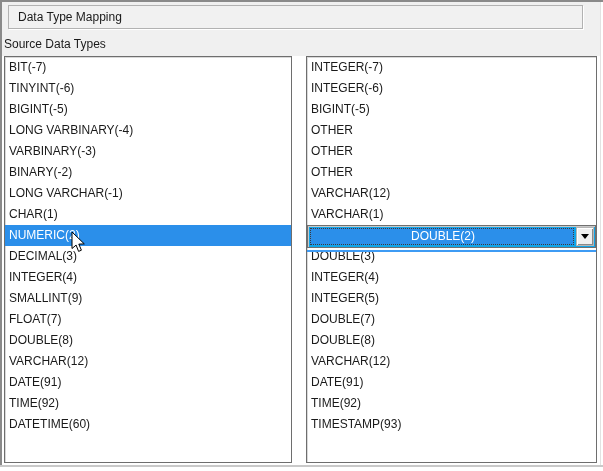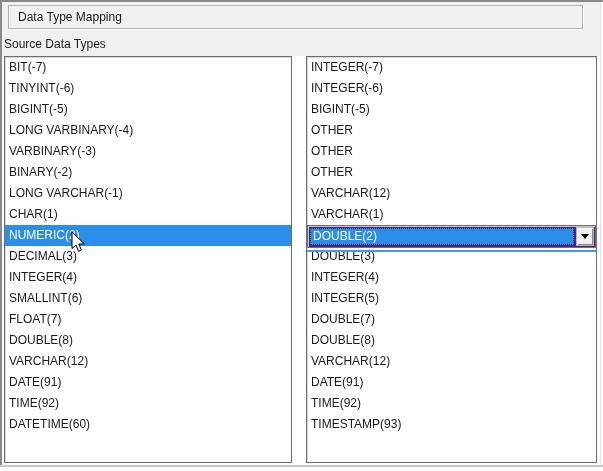--- a/index.html
+++ b/index.html
@@ -54,24 +54,24 @@
   .row {
     height:21px; line-height:21px;
     padding-left:4px;
     white-space:nowrap;
   }
   .row.selected { background:var(--sel); color:#ffffff; }
 
   
   .combo {
     position:absolute; left:0px; top:168px; right:0px; height:23px;
-    background:#4c1d95;
+    background:#0ea5e9;
     border:1px solid #707070;
     box-shadow: inset 1px 1px 0 #c8c8c8;
-    display:flex; align-items:stretch;
+    display:flex; align-items:stretch;text-align:center;
   }
   .combo-sel {
     flex:1 1 auto;
     margin:2px 1px 2px 2px;
     background:var(--sel);
     color:#ffffff;
     border:1px dotted #3a3a3a;
     line-height:15px;
     padding-left:2px;
     overflow:hidden; white-space:nowrap;
@@ -116,21 +116,21 @@
       <div class="row">TINYINT(-6)</div>
       <div class="row">BIGINT(-5)</div>
       <div class="row">LONG VARBINARY(-4)</div>
       <div class="row">VARBINARY(-3)</div>
       <div class="row">BINARY(-2)</div>
       <div class="row">LONG VARCHAR(-1)</div>
       <div class="row">CHAR(1)</div>
       <div class="row selected">NUMERIC(2)</div>
       <div class="row">DECIMAL(3)</div>
       <div class="row">INTEGER(4)</div>
-      <div class="row">SMALLINT(6)</div>
+      <div class="row">SMALLINT(9)</div>
       <div class="row">FLOAT(7)</div>
       <div class="row">DOUBLE(8)</div>
       <div class="row">VARCHAR(12)</div>
       <div class="row">DATE(91)</div>
       <div class="row">TIME(92)</div>
       <div class="row">DATETIME(60)</div>
     </div>
 
   <div class="list tgt" id="target-list">
 

